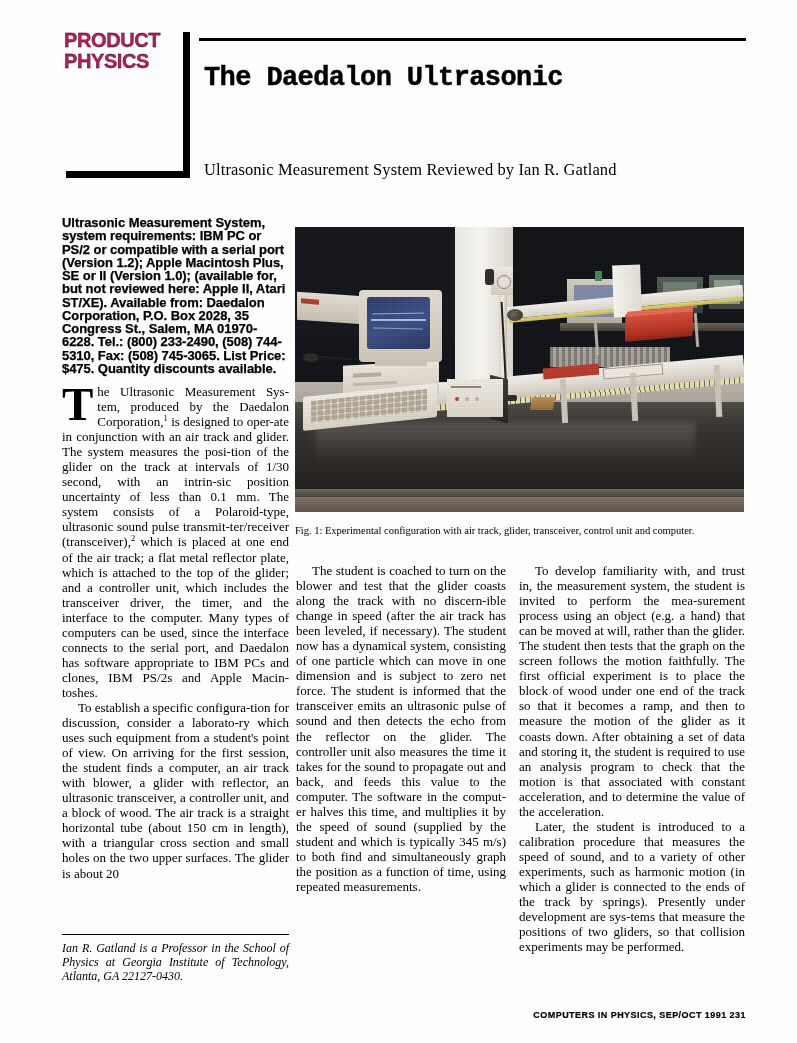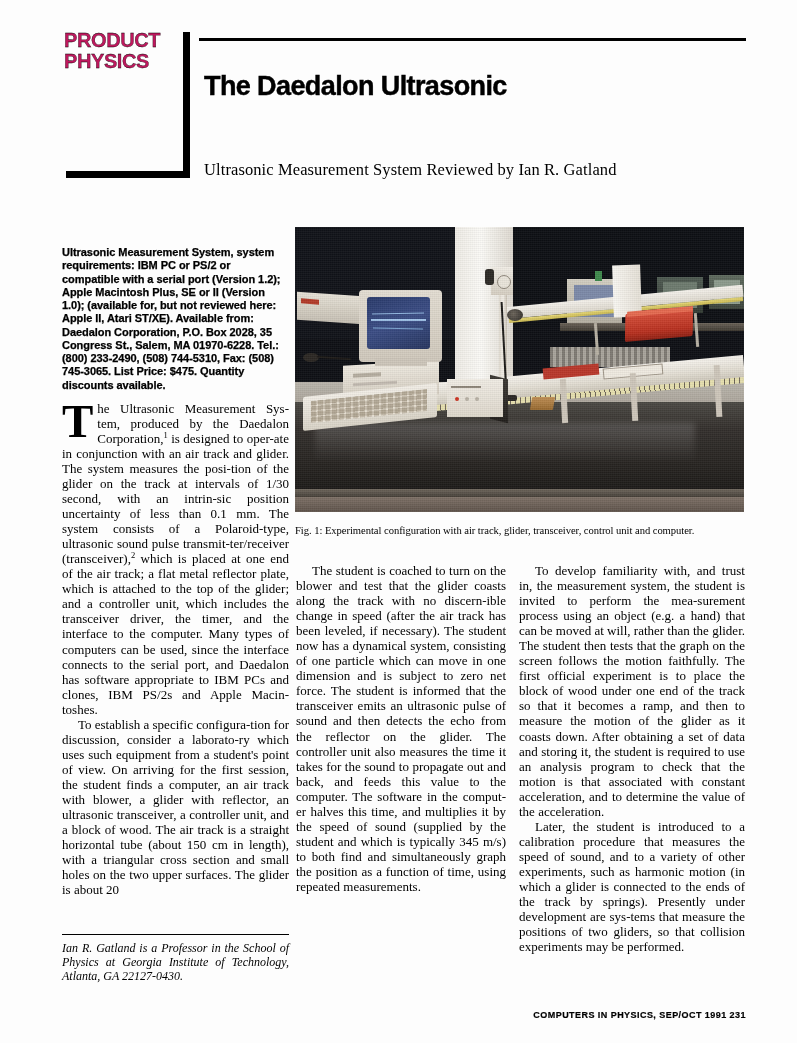--- a/index.html
+++ b/index.html
@@ -62,23 +62,23 @@
     position: absolute;
     left: 199px;
     top: 38px;
     width: 547px;
     height: 3px;
     background: #000;
   }
   #title {
     position: absolute;
     left: 204px;
-    top: 68px;
+    top: 60px;
     width: 540px;
-    font-family: Liberation Sans, sans-serif;
+    font-family: Liberation Mono, monospace;
     font-weight: bold;
     font-size: 27px;
     line-height: 36px;
     letter-spacing: -0.6px;
     -webkit-text-stroke: 0.45px #000;
   }
   #subtitle {
     position: absolute;
     left: 204px;
     top: 160px;
@@ -91,27 +91,26 @@
   
   #col1 {
     position: absolute;
     left: 62px;
     top: 216px;
     width: 227px;
   }
   #specs {
     font-family: "Liberation Sans", sans-serif;
     font-weight: bold;
-    font-size: 11px;
+    font-size: 13px;
     line-height: 13.25px;
     letter-spacing: -0.05px;
     -webkit-text-stroke: 0.25px #000;
     margin-bottom: 9px;
     text-align: left;
-    margin-top: 30px;
   }
   .body-text {
     font-family: "Liberation Serif", serif;
     font-size: 13px;
     line-height: 15.05px;
     text-align: justify;
     text-justify: inter-word;
     hyphens: manual;
   }
   .body-text p { margin: 0; }

